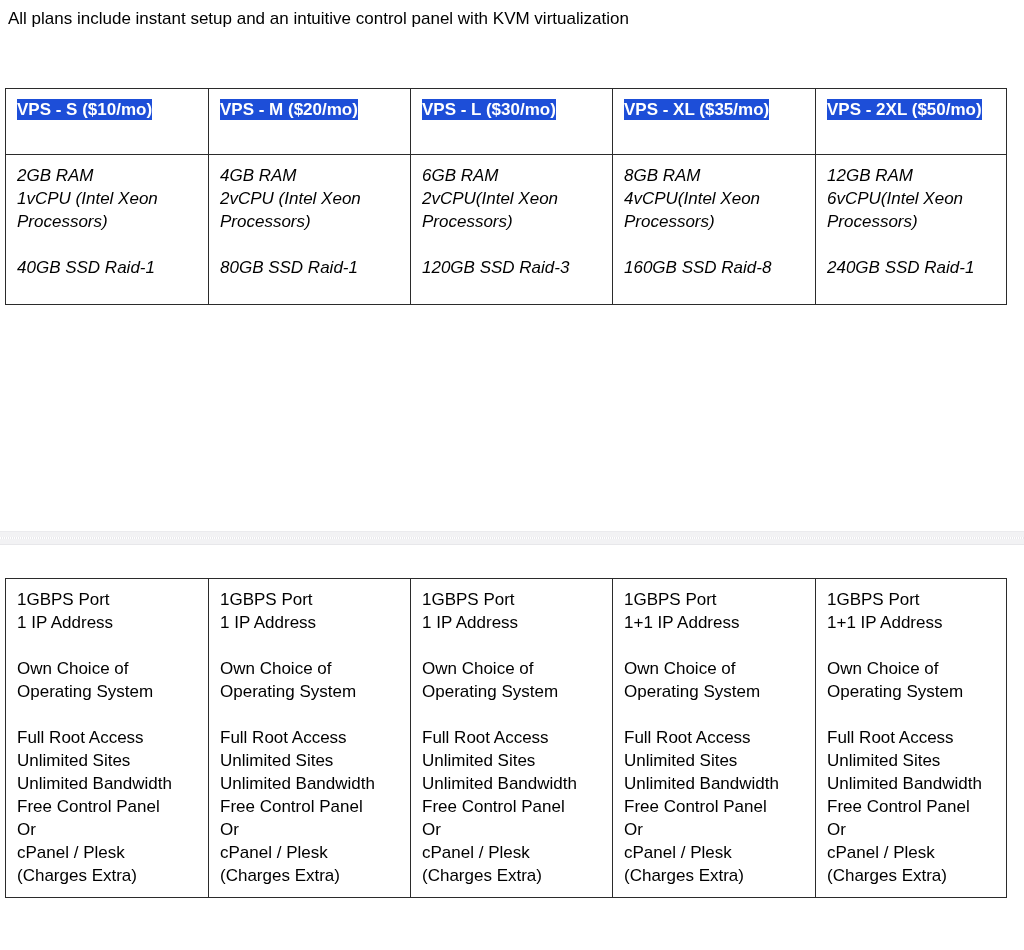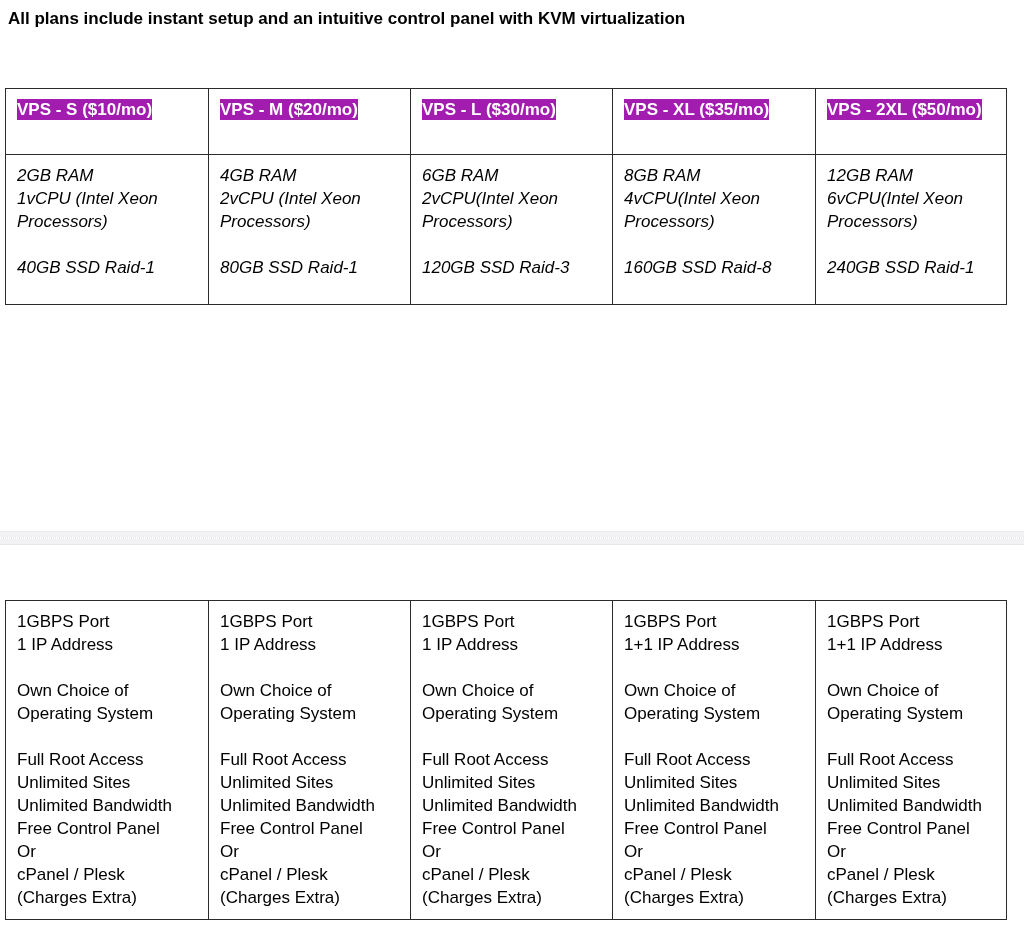--- a/index.html
+++ b/index.html
@@ -23,21 +23,20 @@
   }
 
   .intro {
     position: absolute;
     left: 8px;
     top: 8px;
     font-size: 17px;
     line-height: 22px;
     color: #000;
     white-space: nowrap;
-    font-weight: bold;
   }
 
   
   .plan-table {
     position: absolute;
     border-collapse: collapse;
     table-layout: fixed;
     border: 1.5px solid #1a1a1a;
   }
   .plan-table td {
@@ -48,39 +47,39 @@
     line-height: 23px;
   }
 
   #table-top {
     left: 5px;
     top: 88px;
     width: 1001px;
   }
   #table-bottom {
     left: 5px;
-    top: 600px;
+    top: 578px;
     width: 1001px;
     padding-left: 32px;
   }
 
   
   col.c1 { width: 203px; }
   col.c2 { width: 202px; }
   col.c3 { width: 202px; }
   col.c4 { width: 203px; }
   col.c5 { width: 191px; }
 
   .row-title td { height: 46px; }
   .row-bestfor td { height: 62px; }
   .row-specs td { height: 130px; font-style: italic; }
 
   
   .sel {
-    background: #a21caf;
+    background: #1d4ed8;
     color: #ffffff;
     font-weight: bold;
     font-size: 17px;
     line-height: 23px;
     box-decoration-break: clone;
     -webkit-box-decoration-break: clone;
     padding: 1px 0 1px 0;
   }
 
   .cell-text { white-space: pre-line; }

